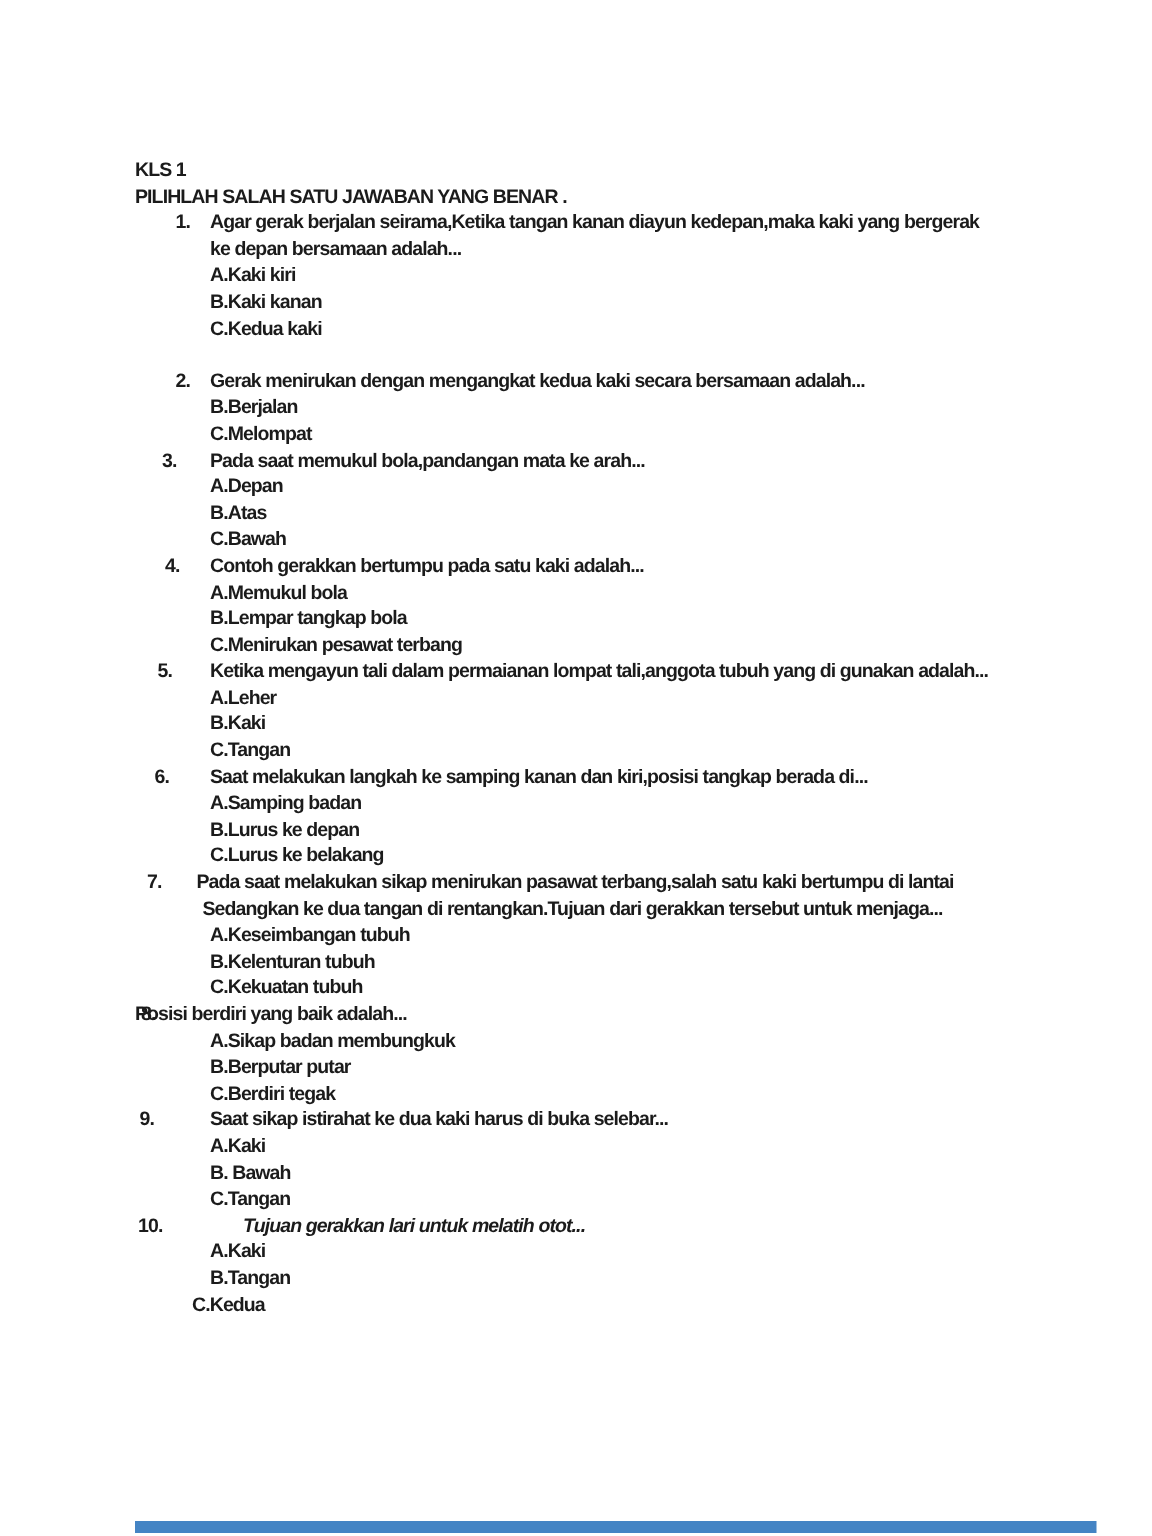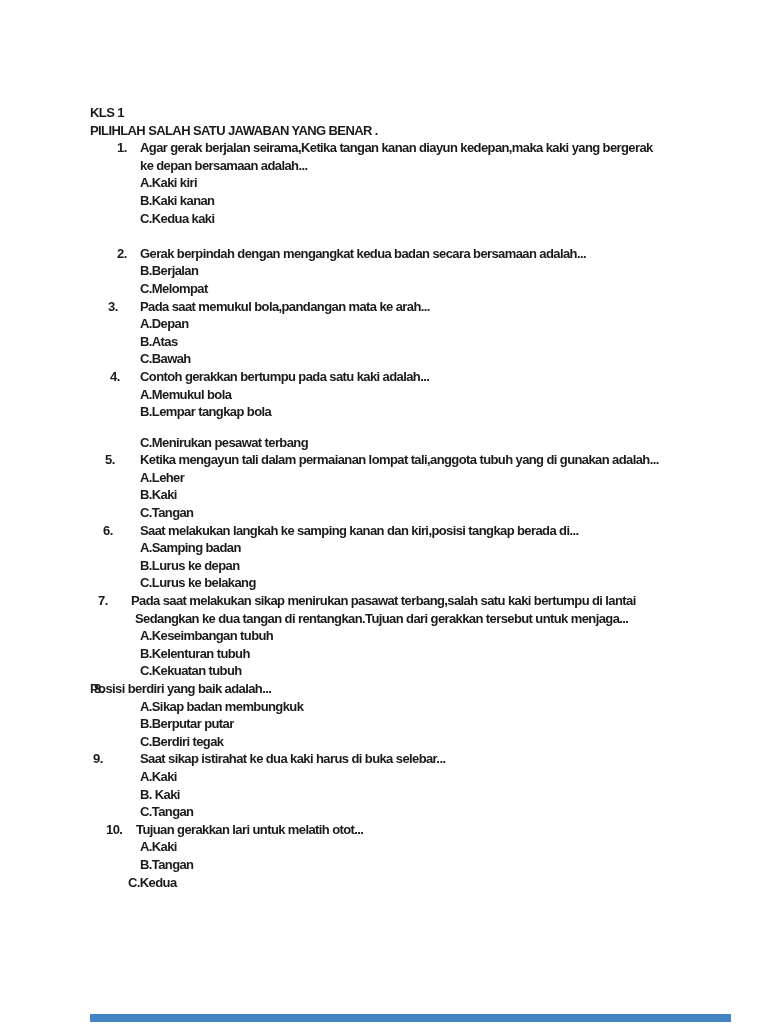--- a/index.html
+++ b/index.html
@@ -70,42 +70,42 @@
             <span class="q-text" style="margin-left: 50px;">ke depan bersamaan adalah...</span>
           </div>
           <div class="line" style="padding-left: 50px;">A.Kaki kiri</div>
           <div class="line" style="padding-left: 50px;">B.Kaki kanan</div>
           <div class="line" style="padding-left: 50px;">C.Kedua kaki</div>
         </div>
         <div class="spacer"></div>
         <div class="question">
           <div class="q-first">
             <span class="q-num" style="left: 27px;">2.</span>
-            <span class="q-text" style="margin-left: 50px;">Gerak berpindah dengan mengangkat kedua badan secara bersamaan adalah...</span>
+            <span class="q-text" style="margin-left: 50px;">Gerak menirukan dengan mengangkat kedua kaki secara bersamaan adalah...</span>
           </div>
           <div class="line" style="padding-left: 50px;">B.Berjalan</div>
           <div class="line" style="padding-left: 50px;">C.Melompat</div>
         </div>
         <div class="question">
           <div class="q-first">
             <span class="q-num" style="left: 18px;">3.</span>
             <span class="q-text" style="margin-left: 50px;">Pada saat memukul bola,pandangan mata ke arah...</span>
           </div>
           <div class="line" style="padding-left: 50px;">A.Depan</div>
           <div class="line" style="padding-left: 50px;">B.Atas</div>
           <div class="line" style="padding-left: 50px;">C.Bawah</div>
         </div>
         <div class="question">
           <div class="q-first">
             <span class="q-num" style="left: 20px;">4.</span>
             <span class="q-text" style="margin-left: 50px;">Contoh gerakkan bertumpu pada satu kaki adalah...</span>
           </div>
           <div class="line" style="padding-left: 50px;">A.Memukul bola</div>
           <div class="line" style="padding-left: 50px;">B.Lempar tangkap bola</div>
-          <div class="line" style="padding-left: 50px; margin-top: 13px;">C.Menirukan pesawat terbang</div>
+          <div class="line" style="padding-left: 50px;">C.Menirukan pesawat terbang</div>
         </div>
         <div class="question">
           <div class="q-first">
             <span class="q-num" style="left: 15px;">5.</span>
             <span class="q-text" style="margin-left: 50px;">Ketika mengayun tali dalam permaianan lompat tali,anggota tubuh yang di gunakan adalah...</span>
           </div>
           <div class="line" style="padding-left: 50px;">A.Leher</div>
           <div class="line" style="padding-left: 50px;">B.Kaki</div>
           <div class="line" style="padding-left: 50px;">C.Tangan</div>
         </div>
@@ -138,27 +138,27 @@
           <div class="line" style="padding-left: 50px;">A.Sikap badan membungkuk</div>
           <div class="line" style="padding-left: 50px;">B.Berputar putar</div>
           <div class="line" style="padding-left: 50px;">C.Berdiri tegak</div>
         </div>
         <div class="question">
           <div class="q-first">
             <span class="q-num" style="left: 3px;">9.</span>
             <span class="q-text" style="margin-left: 50px;">Saat sikap istirahat ke dua kaki harus di buka selebar...</span>
           </div>
           <div class="line" style="padding-left: 50px;">A.Kaki</div>
-          <div class="line" style="padding-left: 50px;">B. Kaki</div>
+          <div class="line" style="padding-left: 50px;">B. Bawah</div>
           <div class="line" style="padding-left: 50px;">C.Tangan</div>
         </div>
         <div class="question">
           <div class="q-first">
-            <span class="q-num" style="left: 16px;">10.</span>
-            <span class="q-text" style="margin-left: 46px;">Tujuan gerakkan lari untuk melatih otot...</span>
+            <span class="q-num" style="left: 2px;">10.</span>
+            <span class="q-text" style="margin-left: 72px; font-style: italic;">Tujuan gerakkan lari untuk melatih otot...</span>
           </div>
           <div class="line" style="padding-left: 50px;">A.Kaki</div>
           <div class="line" style="padding-left: 50px;">B.Tangan</div>
           <div class="line" style="padding-left: 38px;">C.Kedua</div>
         </div>
       </div>
   </div>
   <div class="bottom-bar" style="background: rgb(68, 132, 196);"></div>
 </div>
 

